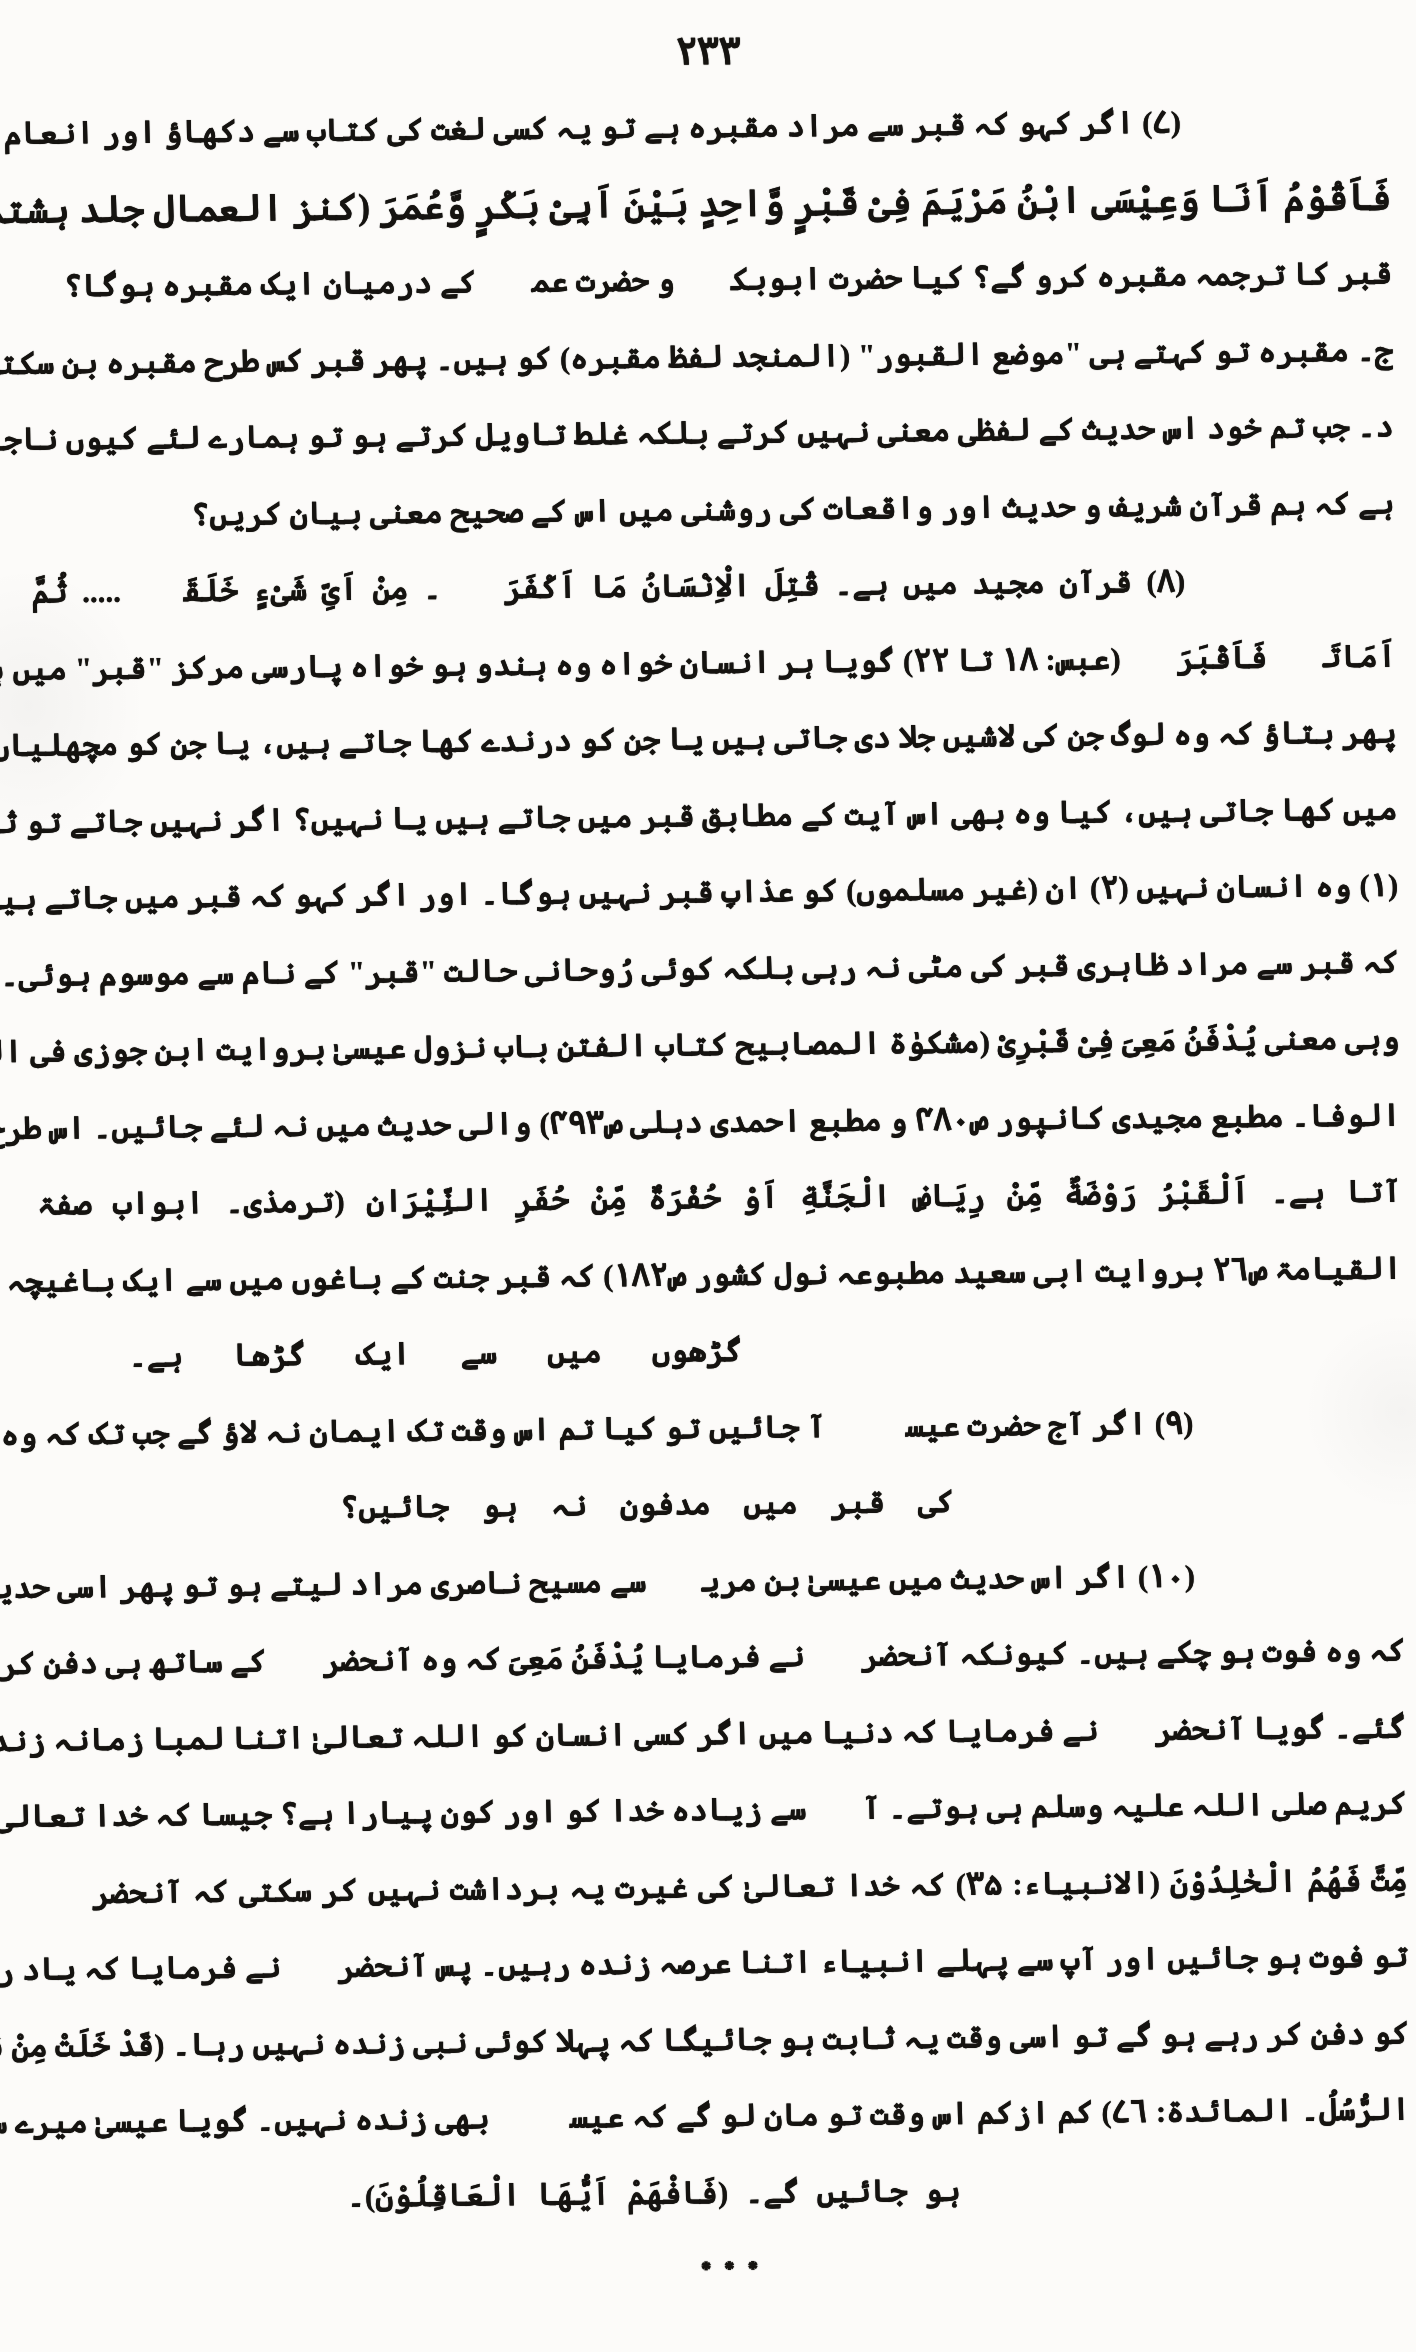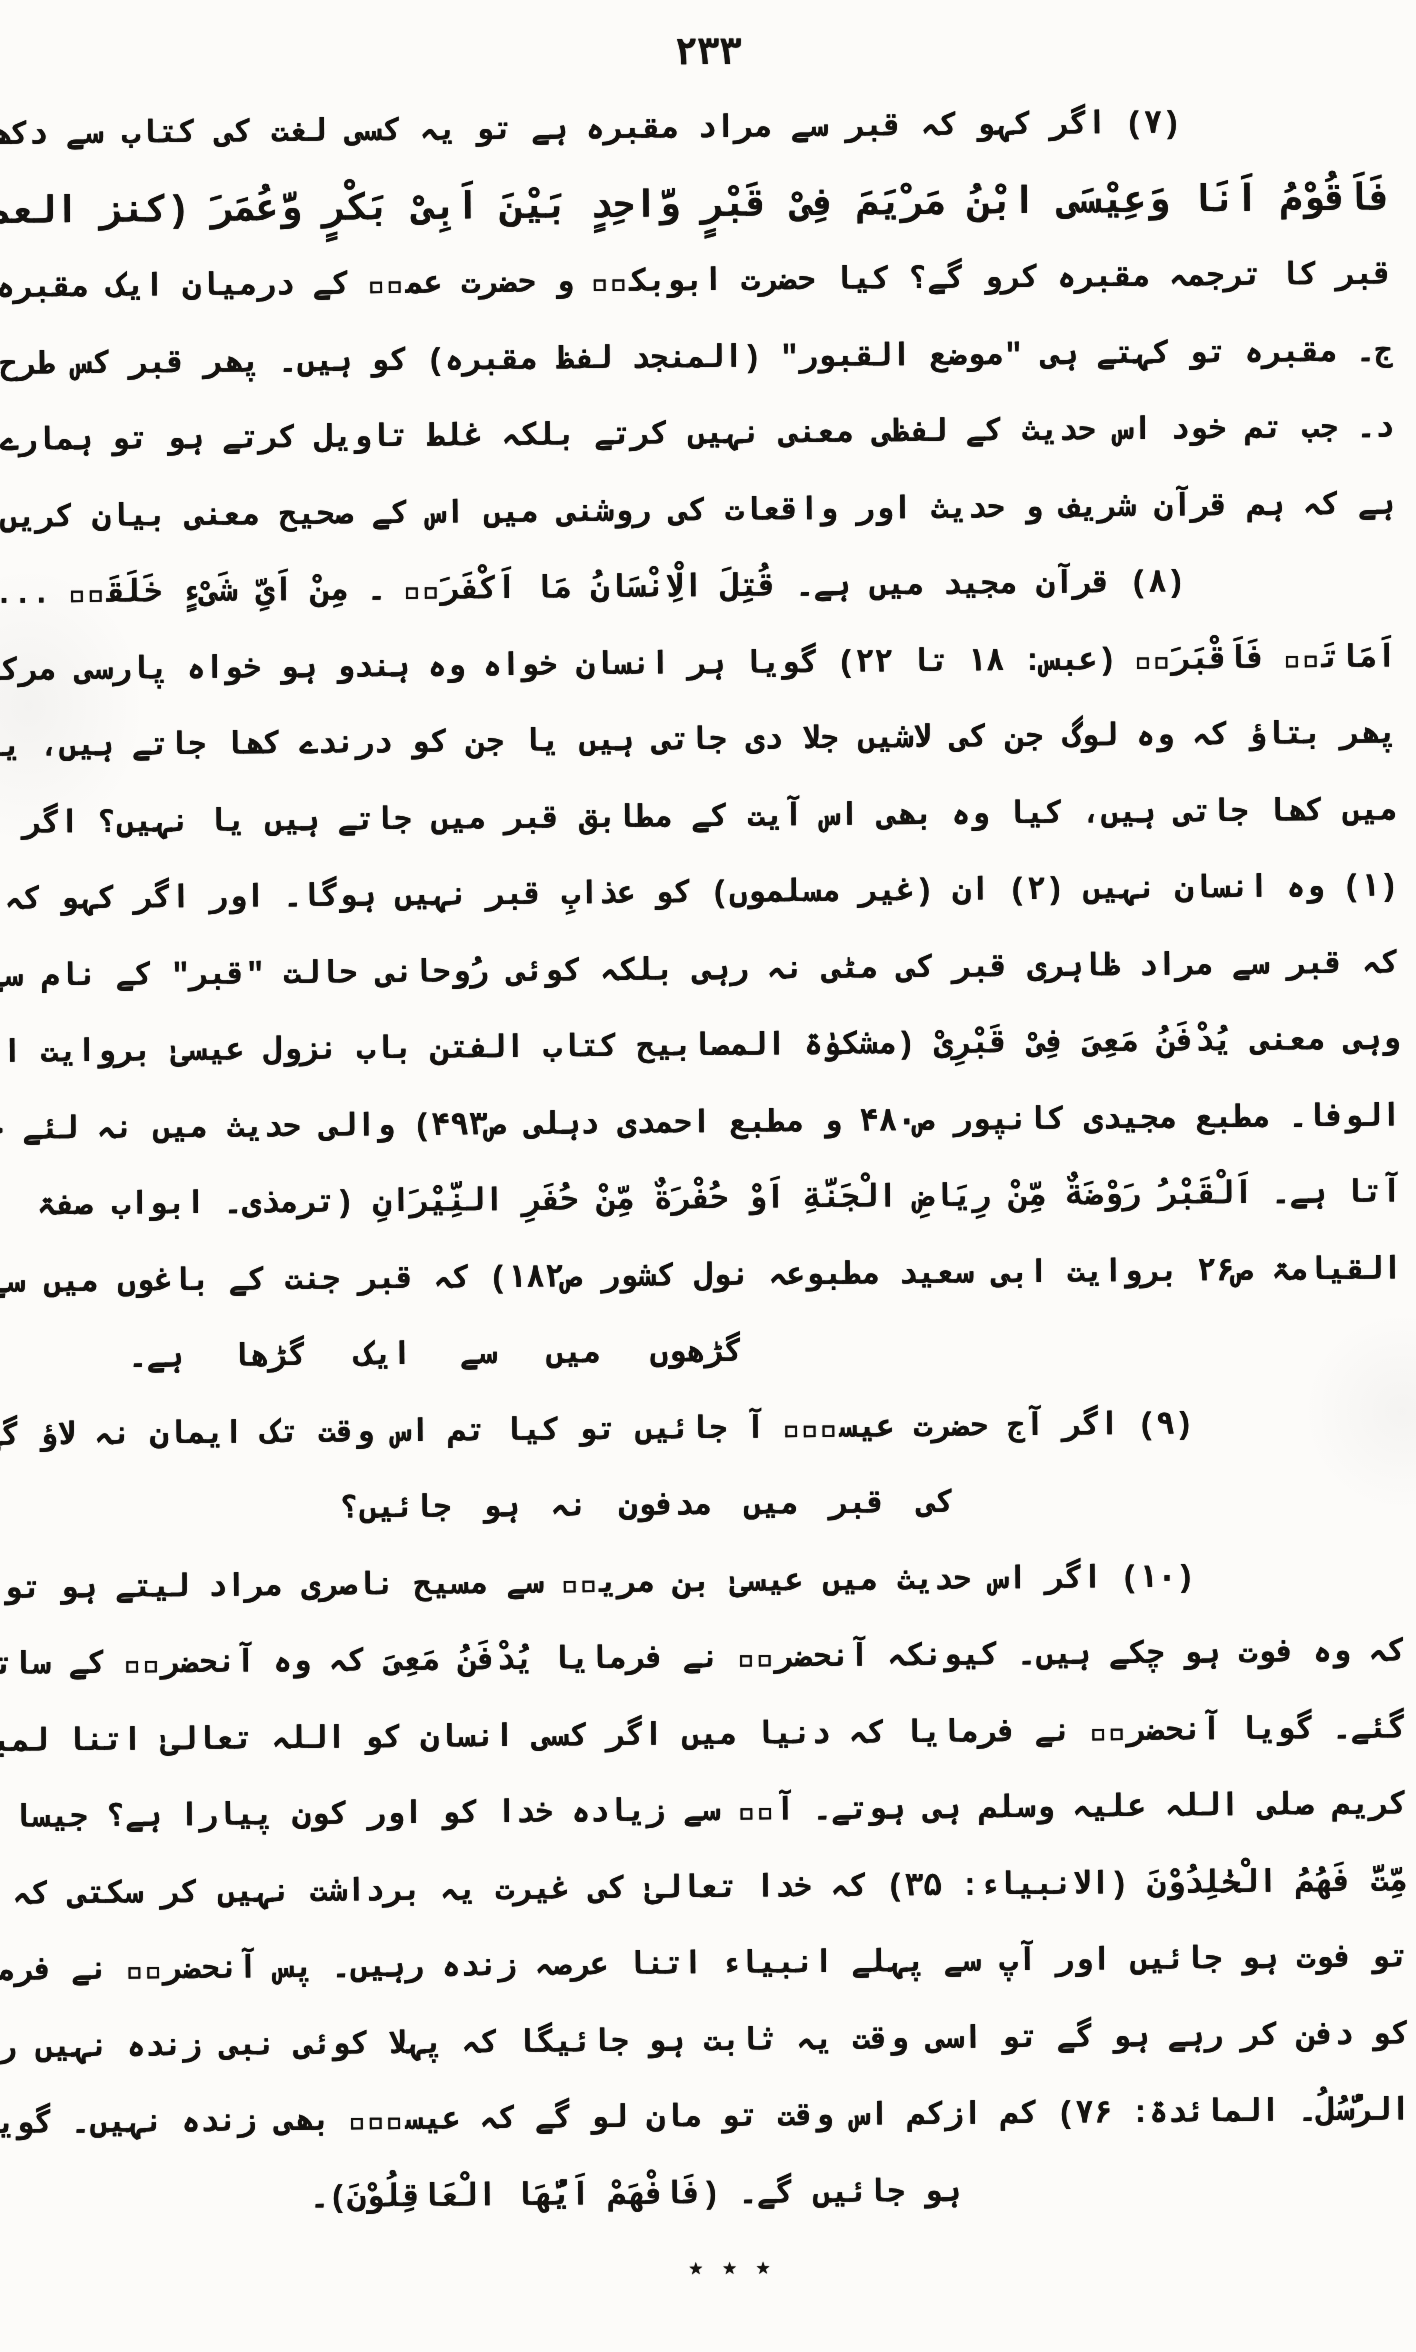--- a/index.html
+++ b/index.html
@@ -4,21 +4,21 @@
 <style>
   html,body{margin:0;padding:0;background:#ffffff;}
   .page{
     position:relative;
     width:1416px;height:2352px;
     background:#fcfbf9;
     background-image:
       radial-gradient(ellipse at 2% 30%, rgba(0,0,0,0.035), transparent 6%),
       radial-gradient(ellipse at 99% 60%, rgba(0,0,0,0.03), transparent 5%);
     overflow:hidden;
-    font-family:Liberation Mono, monospace;
+    font-family:Liberation Serif, serif;
     color:#151310;
     direction:rtl;
   }
   .content{
     position:absolute;
     top:30px;right:26px;left:26px;
     transform:rotate(-0.55deg);
     transform-origin:50% 0;
   }
   .page-num{

